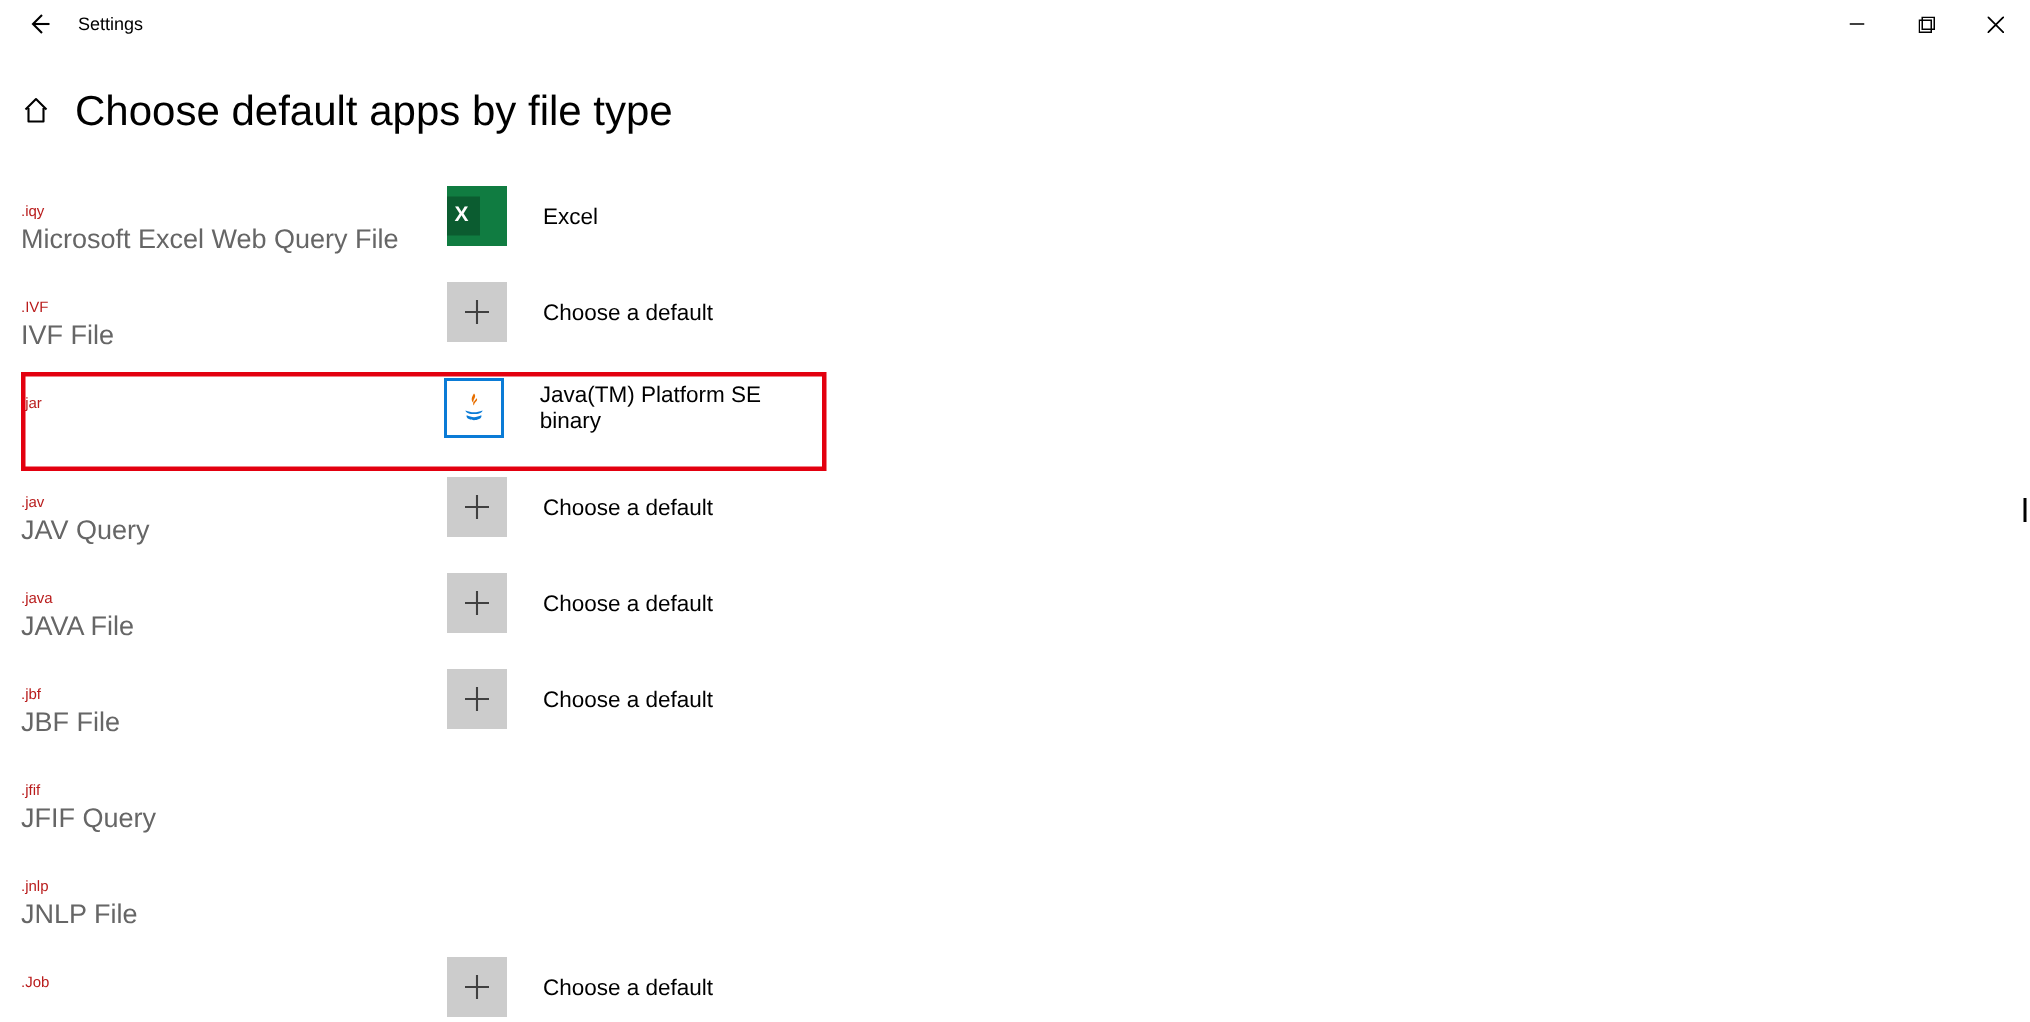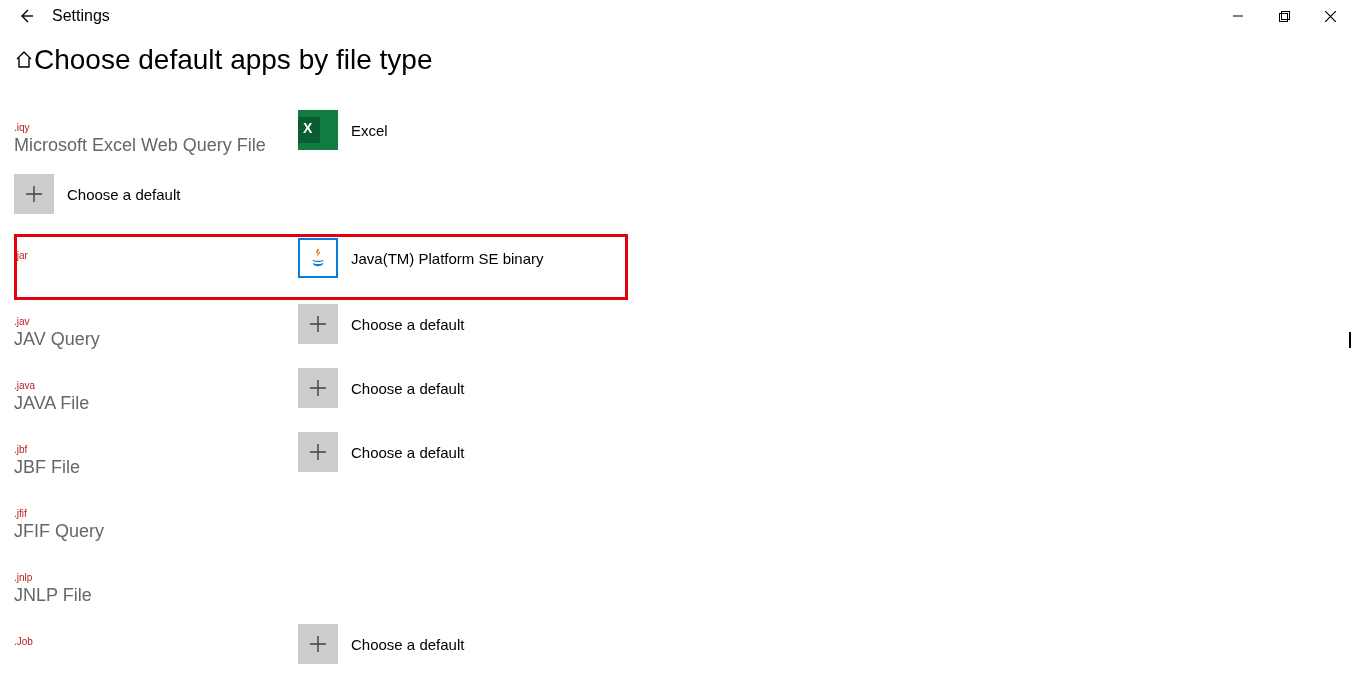--- a/index.html
+++ b/index.html
@@ -18,79 +18,80 @@
     align-items: center;
     justify-content: space-between;
   }
   .titlebar-left {
     display: flex;
     align-items: center;
     gap: 18px;
     padding-left: 18px;
   }
   .titlebar-title {
-    font-size: 16px;
+    font-size: 12px;
     color: #000;
   }
   .window-controls {
     display: flex;
   }
   .window-controls .ctrl {
     width: 46px;
     height: 32px;
     display: flex;
     align-items: center;
     justify-content: center;
   }
   .header-row {
     display: flex;
     align-items: center;
+    gap: 16px;
     padding-left: 14px;
-    margin-top: 12px;
+    margin-top: 26px;
   }
   .page-title {
     font-size: 28px;
     font-weight: 500;
     color: #000;
   }
   .content {
     padding-left: 14px;
     margin-top: 30px;
   }
   .row {
     display: flex;
     align-items: flex-start;
     min-height: 64px;
     position: relative;
   }
   .row.highlighted {
     outline: 3px solid #e3000f;
     outline-offset: -3px;
-    width: 614px;
+    width: 537px;
     height: 66px;
     margin-bottom: 0px;
   }
   .row .ext-col {
     width: 284px;
     padding-top: 4px;
   }
   .ext-name {
     font-size: 10px;
     color: #b91c1c;
     margin-top: 12px;
   }
   .ext-desc {
     font-size: 18px;
     color: #666;
     margin-top: 2px;
   }
   .app-col {
     display: flex;
     align-items: center;
-    gap: 13px;
+    gap: 24px;
     padding-top: 4px;
   }
   .app-icon {
     width: 40px;
     height: 40px;
     display: flex;
     align-items: center;
     justify-content: center;
     font-size: 20px;
   }
@@ -189,20 +190,24 @@
       <div class="ext-col">
         <div class="ext-name">.iqy</div>
         <div class="ext-desc">Microsoft Excel Web Query File</div>
       </div>
       <div class="app-col">
         <div class="app-icon ico-excel"></div>
         <div class="app-label">Excel</div>
       </div>
     </div>
     <div class="row">
+      <div class="ext-col">
+        <div class="ext-name">.IVF</div>
+        <div class="ext-desc">IVF File</div>
+      </div>
       <div class="app-col">
         <div class="app-icon ico-plus">
           <svg width="18" height="18" viewBox="0 0 18 18">
             <path d="M9 1 V17 M1 9 H17" stroke="#404040" stroke-width="1.4"></path>
           </svg>
         </div>
         <div class="app-label">Choose a default</div>
       </div>
     </div>
     <div class="row highlighted">

